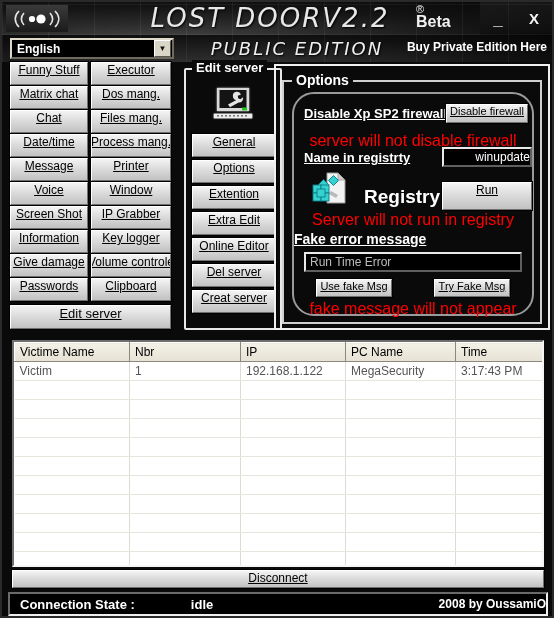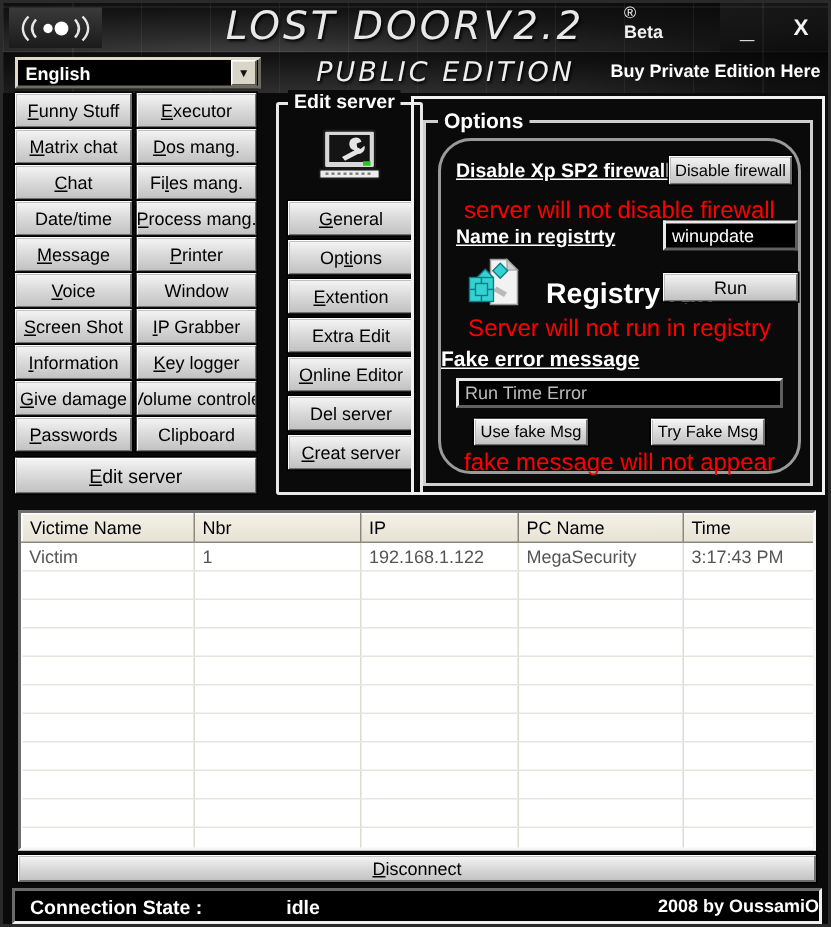--- a/index.html
+++ b/index.html
@@ -39,21 +39,21 @@
     font-size: 26px; letter-spacing: 2px;
     color: #e8e8e8; text-align: center; line-height: 34px;
     text-shadow: 1px 1px 2px #000;
     white-space: nowrap;
   }
   .beta-wrap {
     position: absolute; left: 414px; top: 1px; width: 44px; height: 31px;
     color: #f2f2f2;
   }
   .beta-r { font-size: 11px; line-height: 12px; display:block; }
-  .beta-t { font-size: 12px; font-weight: bold; line-height: 13px; display:block; }
+  .beta-t { font-size: 16px; font-weight: bold; line-height: 13px; display:block; }
   .tb-btn {
     position: absolute; top: 0; height: 33px; width: 36px;
     color: #f4f4f4; font-weight: bold; font-size: 15px;
     display: flex; align-items: center; justify-content: center;
     background: linear-gradient(180deg, rgba(255,255,255,0.06), rgba(0,0,0,0.25));
   }
   .tb-min { left: 478px; align-items: flex-end; padding-bottom: 5px; font-size: 17px; }
   .tb-close { left: 514px; }
 
   
@@ -91,22 +91,22 @@
     position: absolute; right: 5px; top: 5px;
     font-size: 12px; font-weight: bold; color: #fff; white-space: nowrap;
   }
 
   
   .btn {
     background: linear-gradient(180deg,#f4f4f4 0%, #dcdcdc 45%, #c2c2c2 100%);
     border: 1px solid; border-color: #ffffff #707070 #707070 #ffffff;
     outline: 1px solid #000; outline-offset: 0;
     color: #000; font-size: 12px;
-    display: flex; align-items: center; justify-content: center;
-    white-space: nowrap; overflow: hidden;
+    display: flex; align-items: flex-start; justify-content: center;
+    white-space: nowrap; overflow: hidden; text-decoration: underline;
   }
   .btn u { text-decoration: underline; }
 
   
   .leftpanel { position: absolute; left: 0; top: 60px; width: 176px; height: 272px; }
   .leftpanel .btn { position: absolute; height: 23px; }
   .col1 { left: 8px; width: 78px; }
   .col2 { left: 89px; width: 80px; }
   .wide { left: 8px; width: 161px; }
 
@@ -344,21 +344,21 @@
       <div class="optinner">
 
         <div class="ohead" style="left:10px; top:12px;">Disable Xp SP2 firewall</div>
         <div class="btn" style="position:absolute; left:152px; top:10px; width:82px; height:19px; font-size:11px;">
           <span>Disable firewall</span>
         </div>
 
         <div class="warn" style="top:38px;">server will not disable firewall</div>
 
         <div class="ohead" style="left:10px; top:56px;">Name in registrty</div>
-        <div class="blackfield" style="left:148px; top:53px; width:90px; height:20px; color:#ffffff;">
+        <div class="blackfield" style="left:148px; top:53px; width:90px; height:20px; color:#ffffff;justify-content:flex-end;">
           <span>winupdate</span>
         </div>
 
         <span class="regicon" style="left:16px; top:78px;">
           <svg width="40" height="34" viewBox="0 0 40 34">
             <path d="M17 1 h11 l7 7 v23 h-18 z" fill="#f2f2f2" stroke="#9a9a9a" stroke-width="1"></path>
             <path d="M28 1 v7 h7 z" fill="#cfcfcf" stroke="#9a9a9a" stroke-width="0.8"></path>
             <path d="M21 19 l7 4 l-2 3 l-7-4 z" fill="#b9b9b9"></path>
             <g fill="#35d2d2" stroke="#0d7c84" stroke-width="0.9">
               <rect x="20" y="5" width="7" height="7" transform="rotate(45 23.5 8.5)"></rect>
@@ -366,21 +366,21 @@
               <rect x="3" y="13" width="8" height="8"></rect>
               <rect x="11" y="13" width="8" height="8"></rect>
               <rect x="3" y="21" width="8" height="8"></rect>
               <rect x="11" y="21" width="8" height="8"></rect>
               <rect x="7" y="17" width="8" height="8"></rect>
             </g>
           </svg>
         </span>
 
         <div class="ohead" style="left:70px; top:92px; text-decoration:none; font-size:19px;">Registry run</div>
-        <div class="btn" style="position:absolute; left:148px; top:88px; width:90px; height:19px;">
+        <div class="btn" style="position:absolute; left:148px; top:88px; width:90px; height:28px;">
           <span>Run</span>
         </div>
 
         <div class="warn" style="top:117px;">Server will not run in registry</div>
 
         <div class="ohead" style="left:0; top:137px; width:100%; text-align:left; font-size:14px;">Fake error message</div>
 
         <div class="blackfield" style="left:10px; top:158px; width:218px; height:20px; color:#bdbdbd;">
           <span>Run Time Error</span>
         </div>

